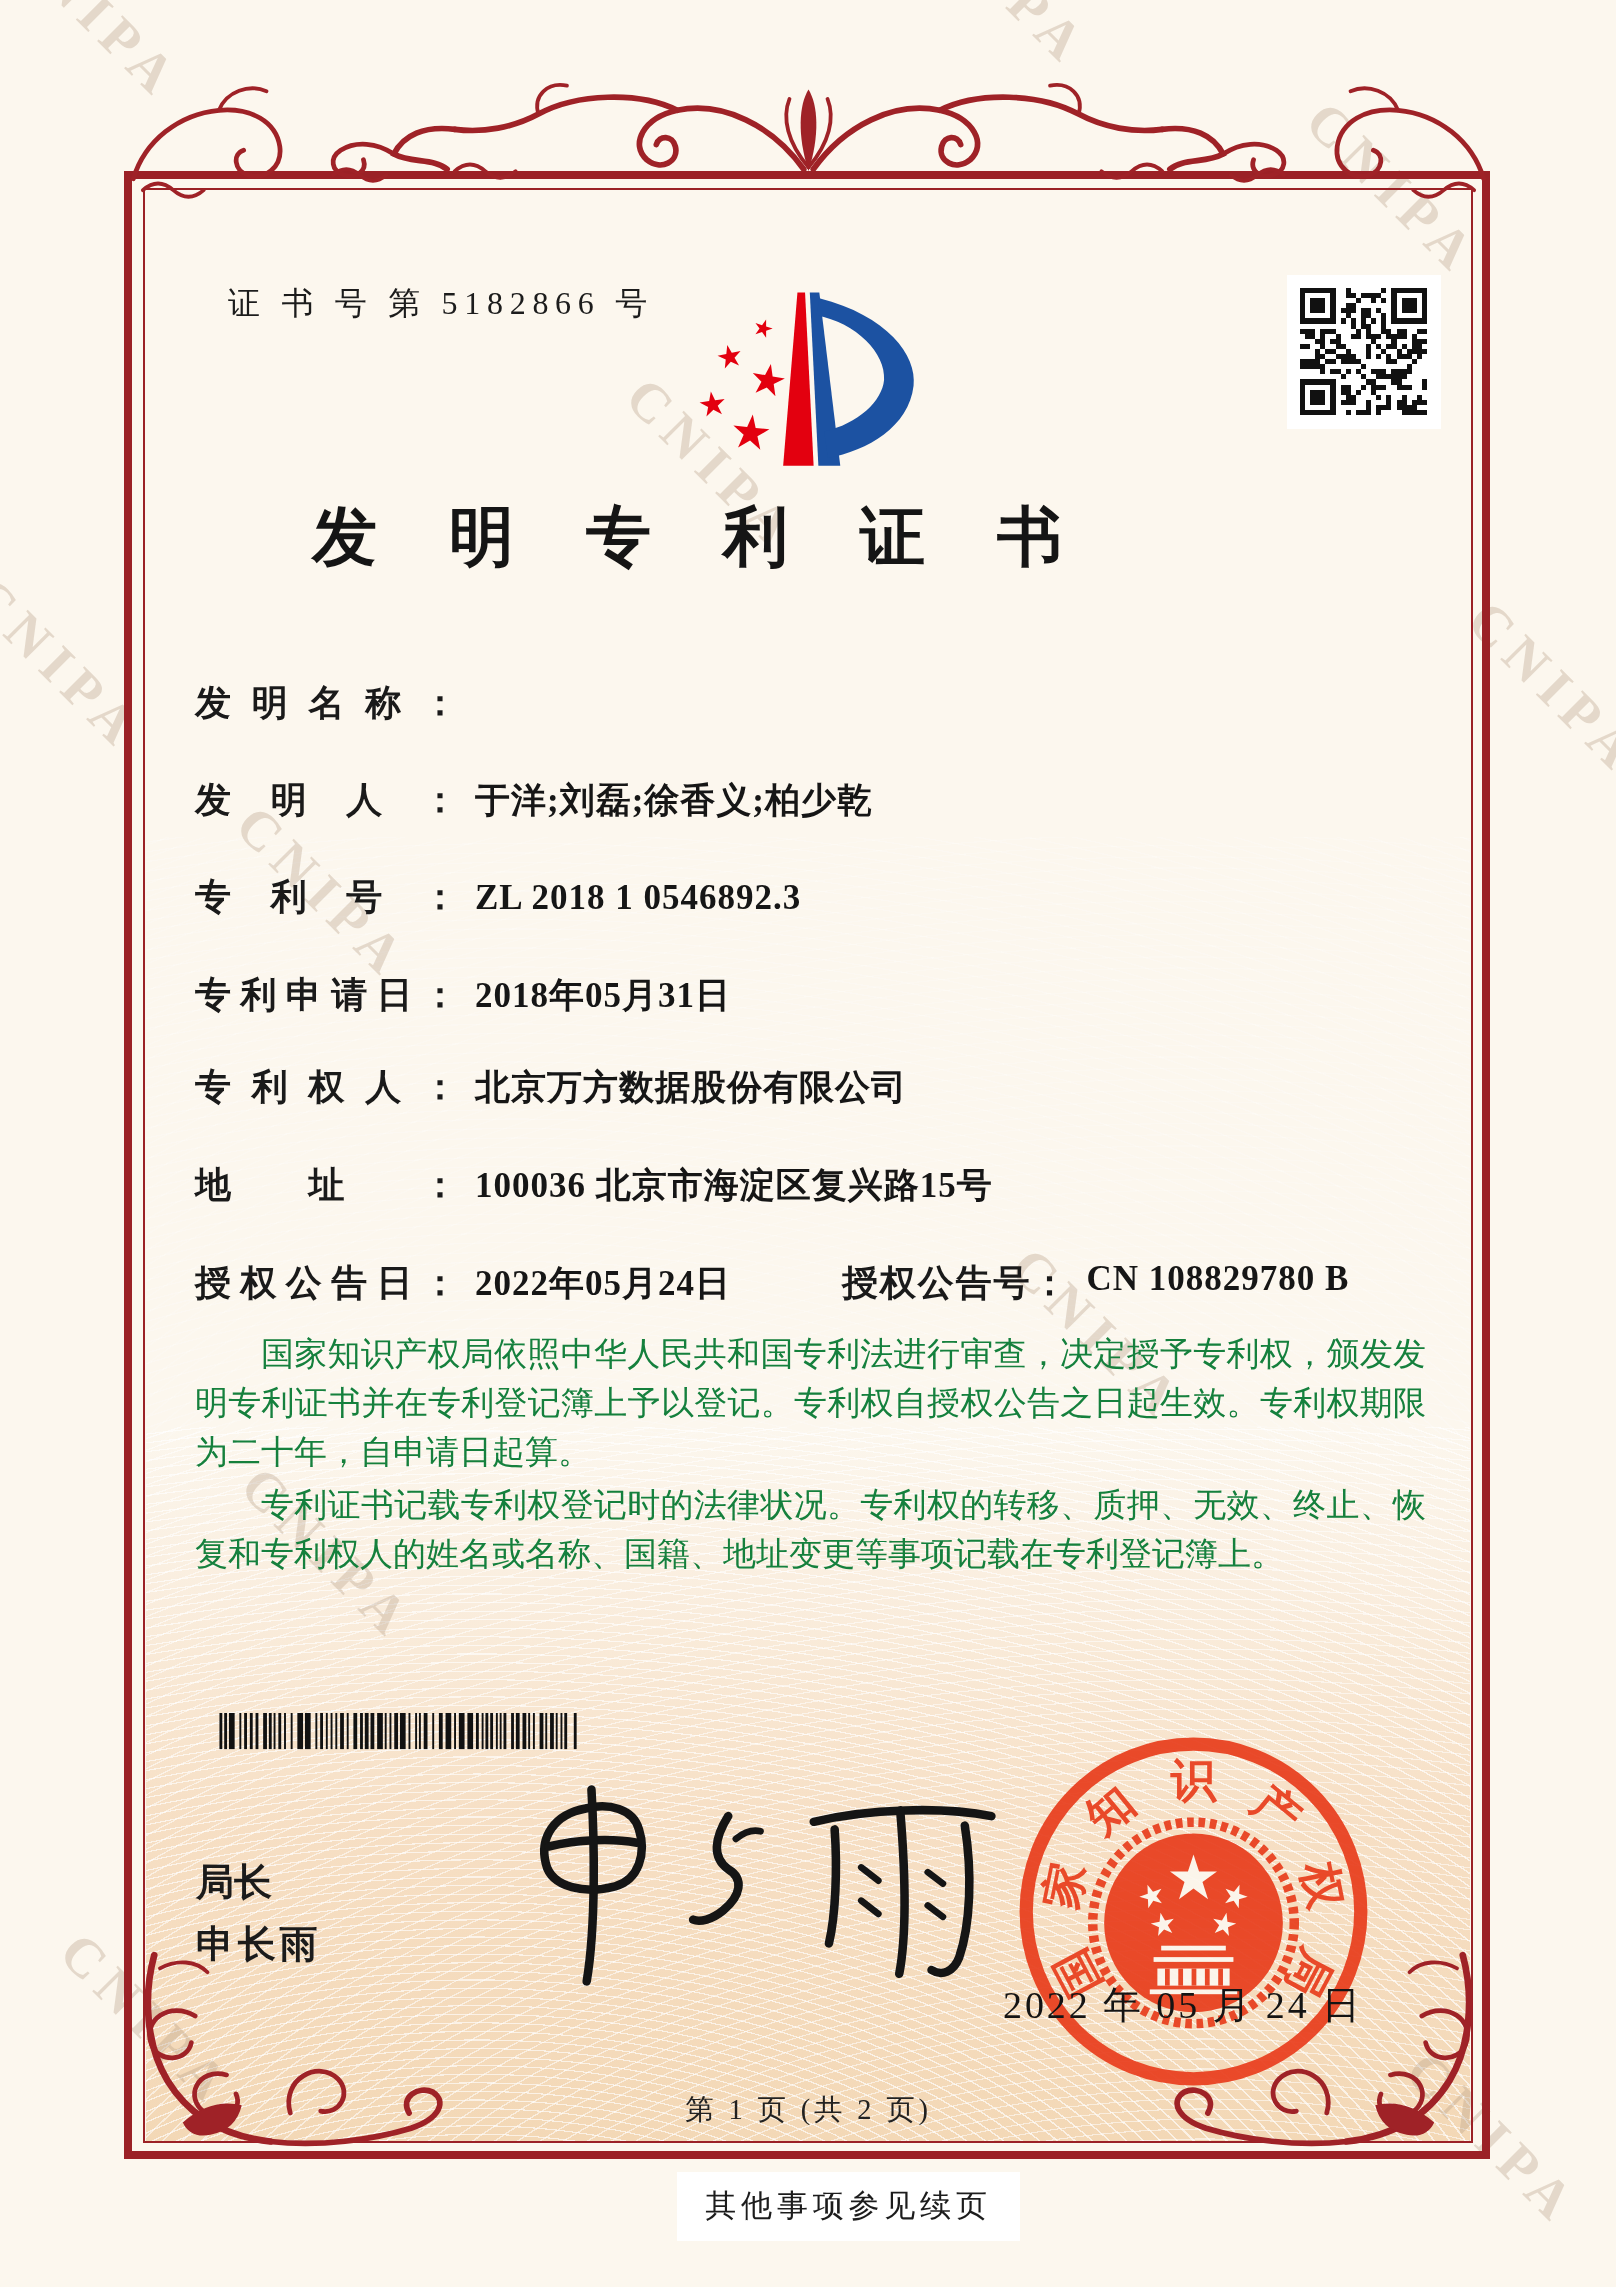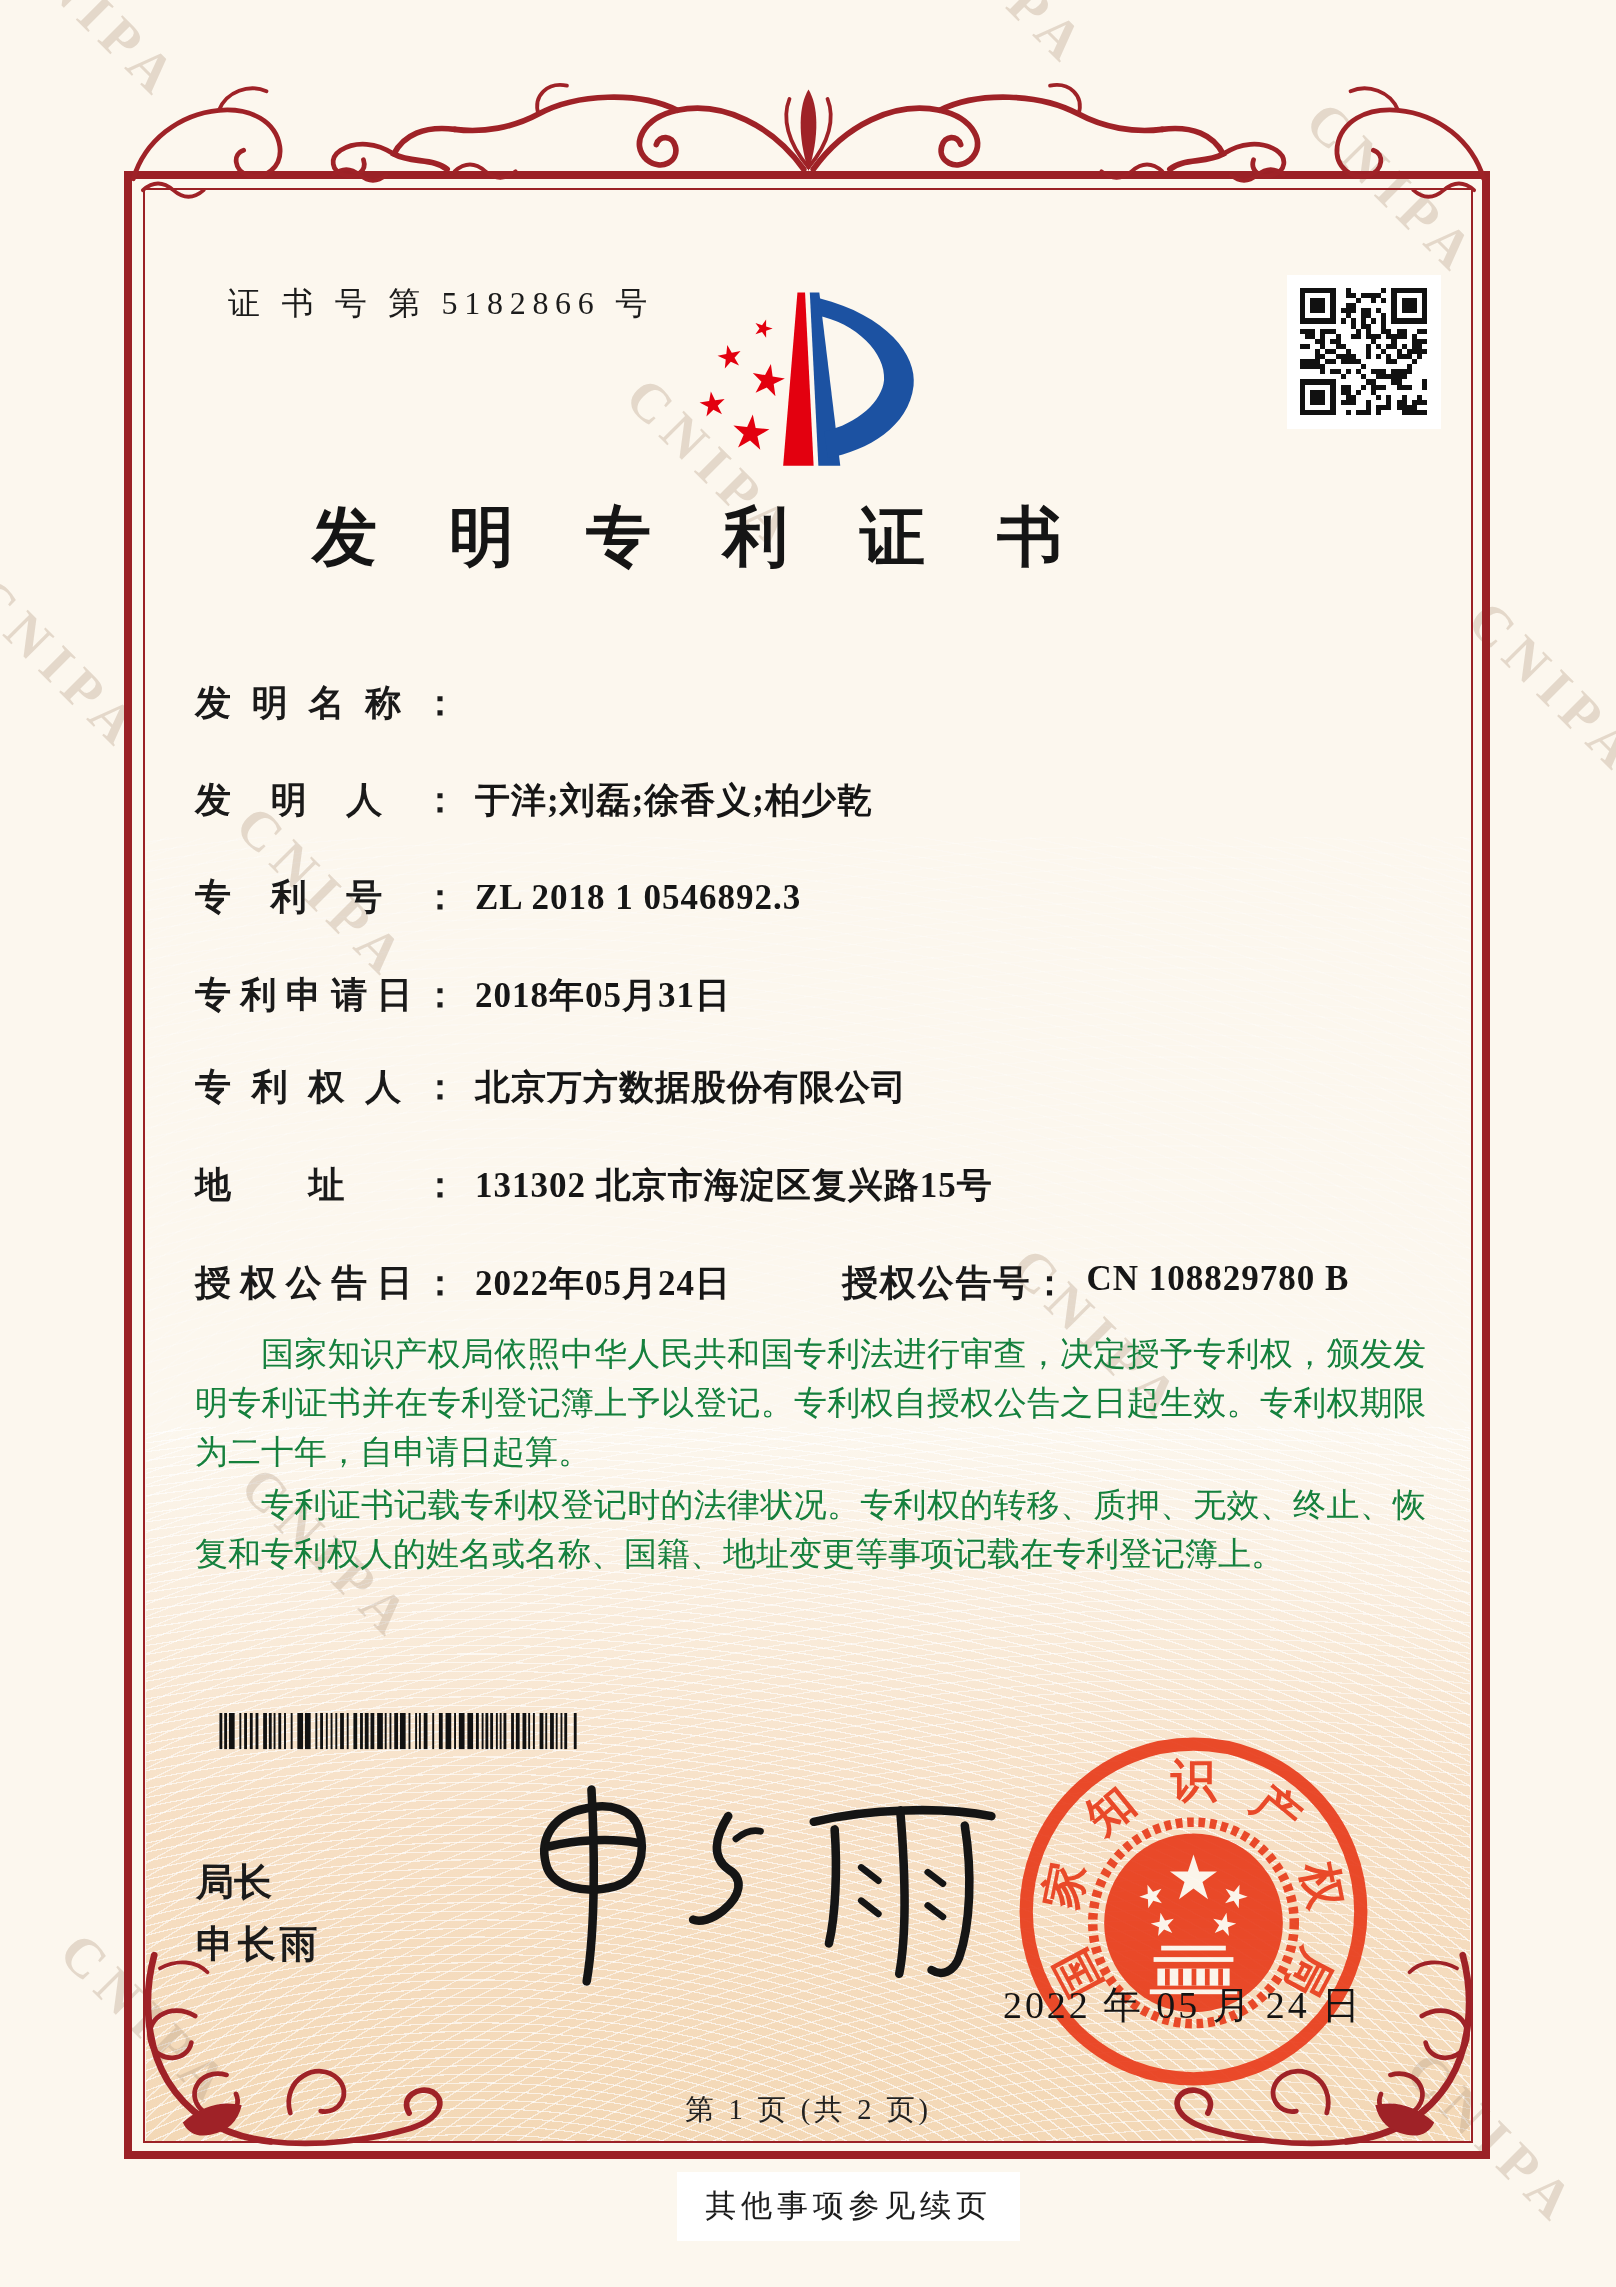--- a/index.html
+++ b/index.html
@@ -400,21 +400,21 @@
   <div class="row z3" style="top:971px">
     <span class="flabel">专利申请日：</span>
     <span class="fvalue">2018年05月31日</span>
   </div>
   <div class="row z3" style="top:1063px">
     <span class="flabel">专利权人：</span>
     <span class="fvalue">北京万方数据股份有限公司</span>
   </div>
   <div class="row z3" style="top:1161px">
     <span class="flabel">地址：</span>
-    <span class="fvalue">131302 北京市海淀区复兴路15号</span>
+    <span class="fvalue">100036 北京市海淀区复兴路15号</span>
   </div>
   <div class="row z3" style="top:1259px">
     <span class="flabel">授权公告日：</span>
     <span class="fvalue">2022年05月24日</span>
     <span class="second">
       <span class="flabel">授权公告号：</span>
       <span class="fvalue">CN 108829780 B</span>
     </span>
   </div>
 

